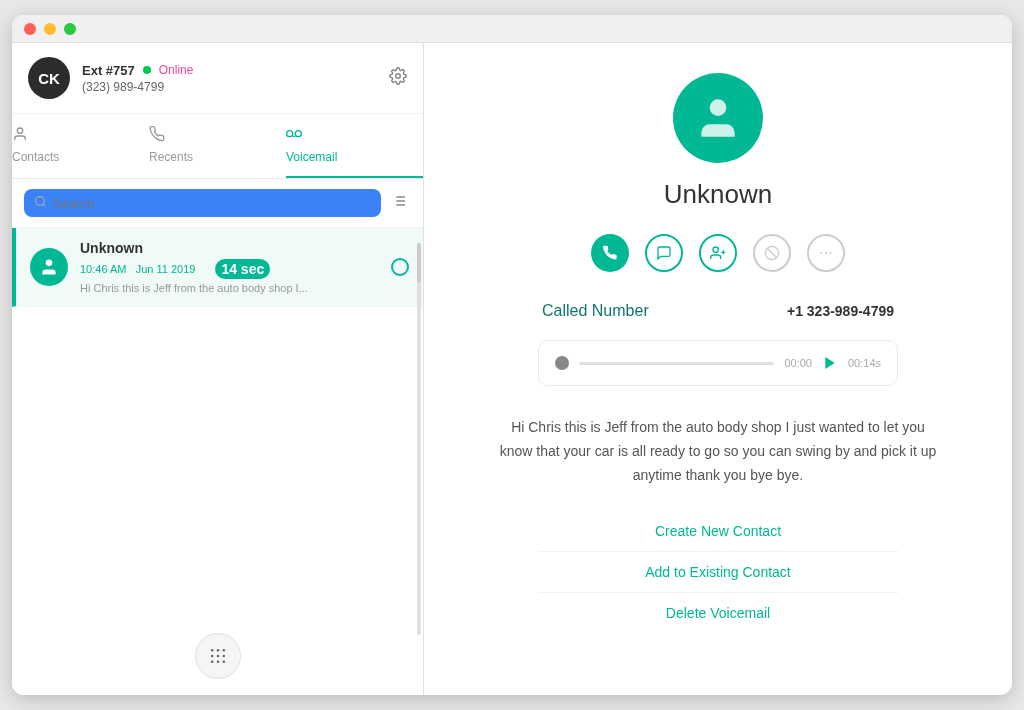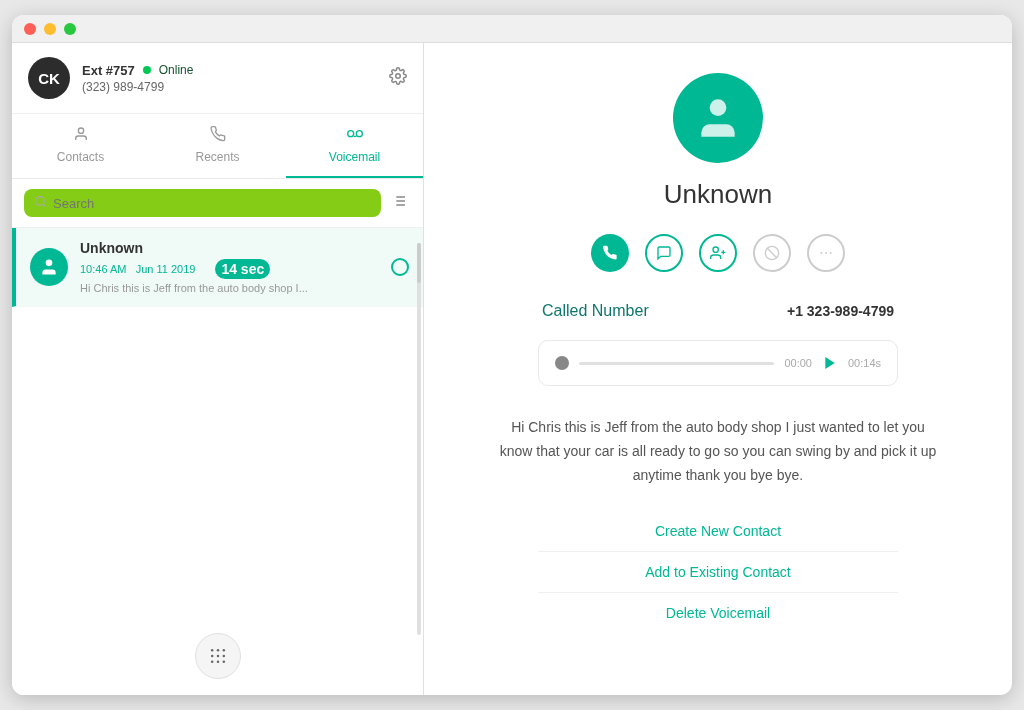--- a/index.html
+++ b/index.html
@@ -97,21 +97,21 @@
       color: #333;
     }
     .online-indicator {
       width: 8px;
       height: 8px;
       border-radius: 50%;
       background: #00c853;
     }
     .online-label {
       font-size: 12px;
-      color: #14532d;
+      color: #ec4899;
     }
     .phone-number {
       font-size: 12px;
       color: #666;
       margin-top: 2px;
     }
     .gear-btn {
       background: none;
       border: none;
       cursor: pointer;
@@ -124,21 +124,21 @@
     }
     .tab {
       flex: 1;
       padding: 12px 0;
       text-align: center;
       font-size: 12px;
       color: #999;
       cursor: pointer;
       display: flex;
       flex-direction: column;
-      align-items: center;
+      align-items: flex-start;
       gap: 4px;
       border-bottom: 2px solid transparent;
       position: relative;
     }
     .tab.active {
       color: #00b894;
       border-bottom: 2px solid #00b894;
     }
     .tab-icon {
       font-size: 16px;
@@ -147,21 +147,21 @@
       padding: 10px 12px;
       display: flex;
       align-items: center;
       gap: 6px;
       border-bottom: 1px solid #f0f0f0;
     }
     .search-input-wrap {
       flex: 1;
       display: flex;
       align-items: center;
-      background: #84cc16;
+      background: #3b82f6;
       border-radius: 8px;
       padding: 6px 10px;
       gap: 6px;
     }
     .search-icon-s {
       color: #aaa;
       font-size: 13px;
     }
     .search-input {
       border: none;

